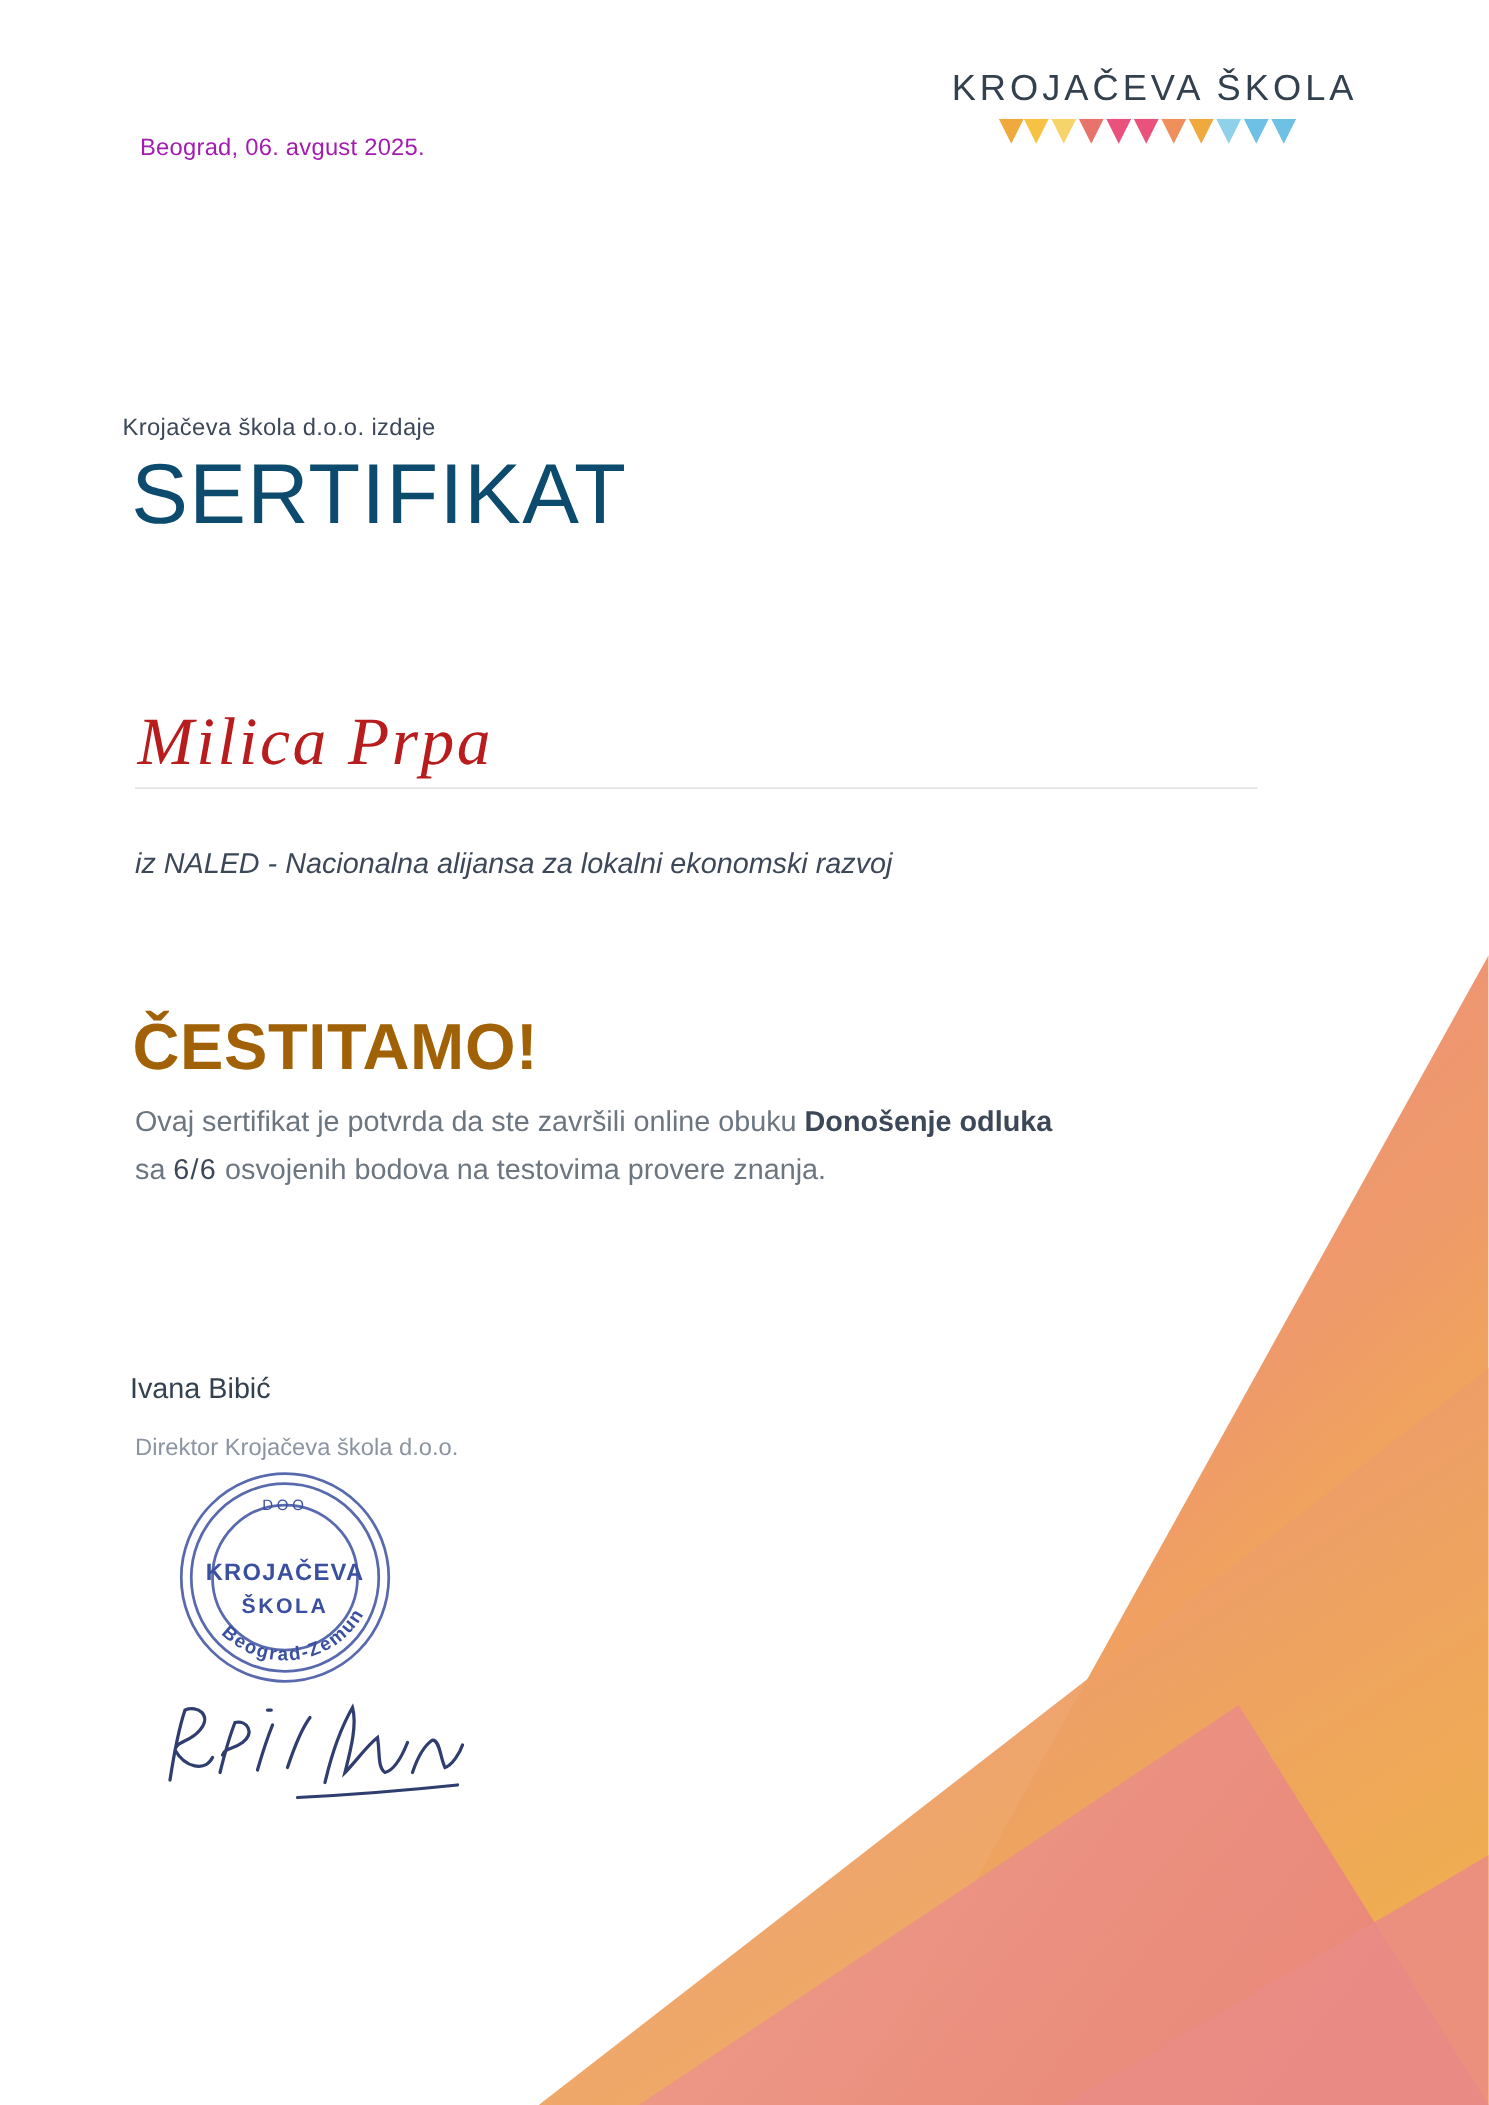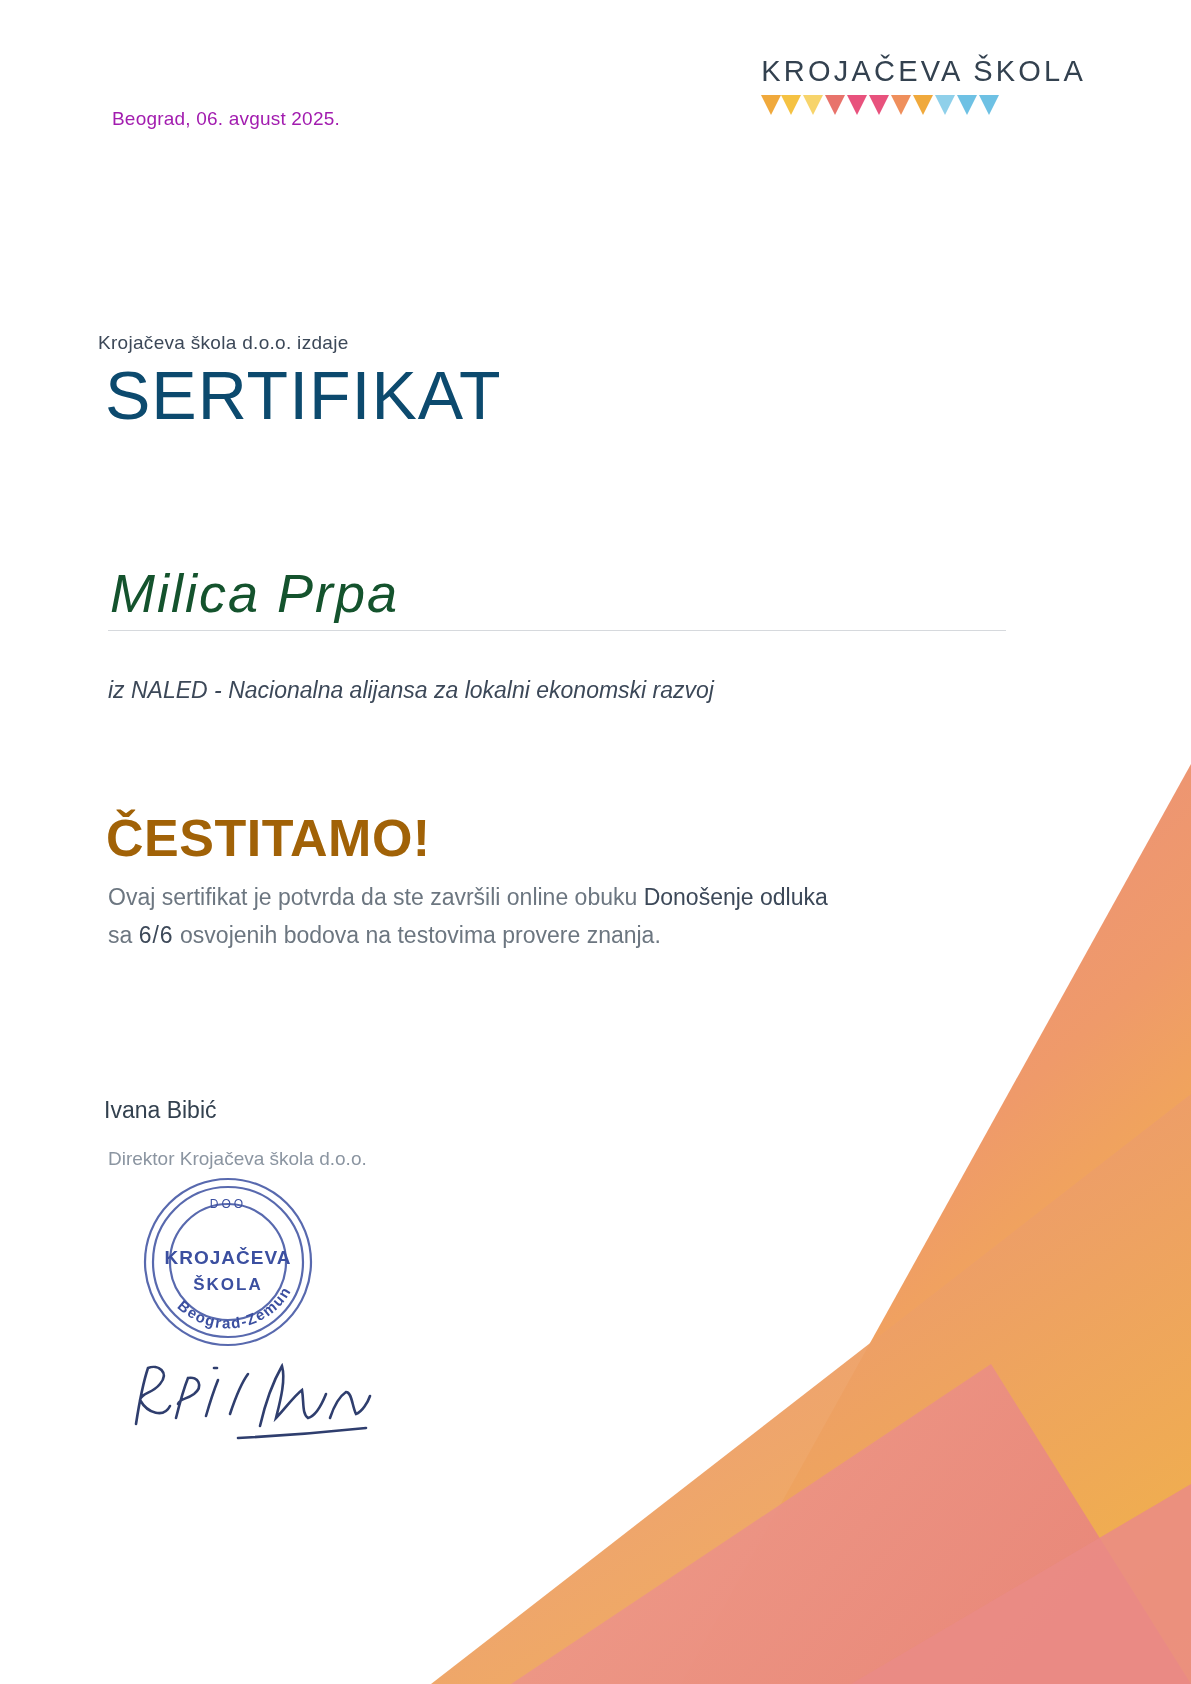--- a/index.html
+++ b/index.html
@@ -32,21 +32,21 @@
     left: 112px;
     top: 108px;
     font-size: 19px;
     color: #a21caf;
     letter-spacing: 0.2px;
   }
   .logo {
     position: absolute;
     right: 105px;
     top: 55px;
-    text-align: left;
+    text-align: center;
   }
   .logo-word {
     font-size: 29px;
     letter-spacing: 3.2px;
     color: #33414f;
     font-weight: 400;
     white-space: nowrap;
   }
   .logo-zig {
     margin-top: 7px;
@@ -71,22 +71,22 @@
     letter-spacing: 1px;
     color: #0c4a6e;
   }
 
   
   .recipient {
     position: absolute;
     left: 110px;
     top: 562px;
     font-size: 54px;
-    color: #14532d;
-    font-family: Liberation Sans, sans-serif;
+    color: #b91c1c;
+    font-family: Liberation Serif, serif;
     font-style: italic;
     letter-spacing: 2px;
   }
   .recipient-rule {
     position: absolute;
     left: 108px;
     top: 630px;
     width: 898px;
     height: 1px;
     background: #d6d9dd;
@@ -114,21 +114,21 @@
     position: absolute;
     left: 108px;
     top: 878px;
     width: 900px;
     font-size: 23px;
     line-height: 38px;
     color: #6c7680;
   }
   .body-text b {
     color: #3c4858;
-    font-weight: normal;
+    font-weight: bold;
   }
   .score {
     color: #3c4858;
     font-weight: normal;
     letter-spacing: 1px;
   }
 
   
   .sig-name {
     position: absolute;

